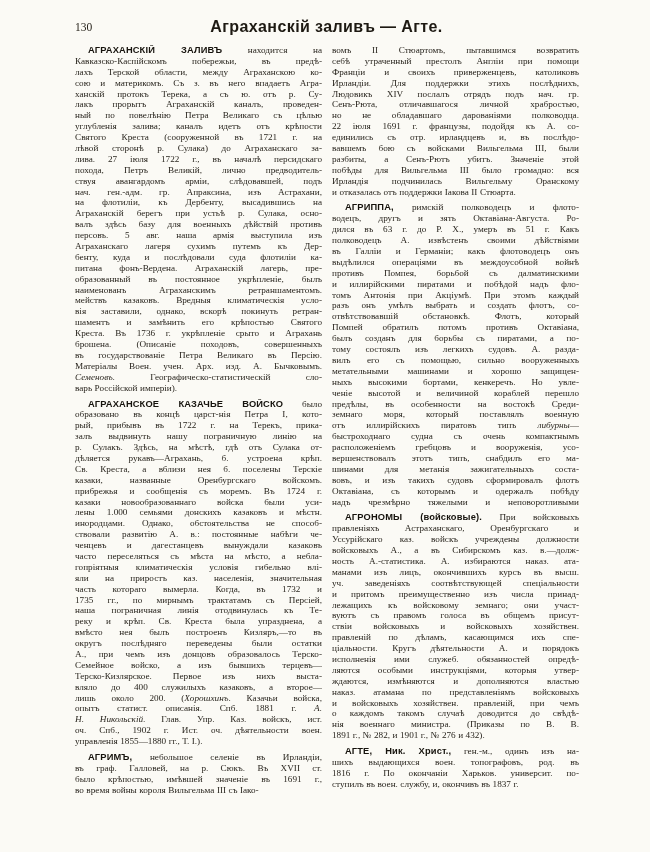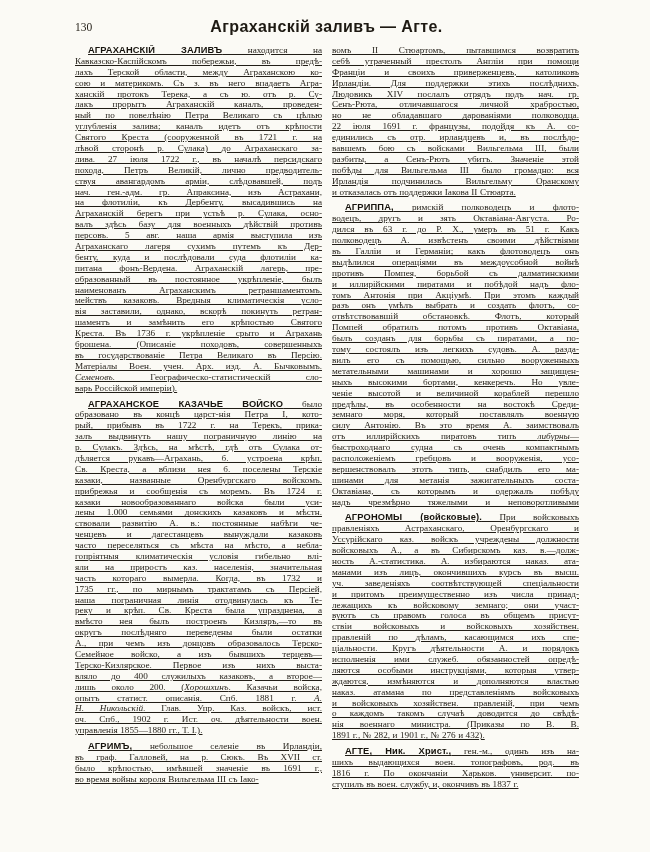--- a/index.html
+++ b/index.html
@@ -37,21 +37,20 @@
   .columns {
     position: absolute;
     top: 45px; left: 75px;
     width: 504px;
     display: flex;
     gap: 10px;
   }
   .col {
     width: 247px;
     flex: 0 0 247px;
-    text-decoration: underline;
   }
   .para + .para { margin-top: 5px; }
   .line {
     font-size: 9.2px;
     line-height: 10.9px;
     height: 10.9px;
     text-align: justify;
     text-align-last: justify;
     word-spacing: 0.2px;
     white-space: nowrap; 
@@ -117,20 +116,21 @@
           <div class="line">образовано въ концѣ царст-нія Петра I, кото-</div>
           <div class="line">рый, прибывъ въ 1722 г. на Терекъ, прика-</div>
           <div class="line">залъ выдвинуть нашу пограничную линію на</div>
           <div class="line">р. Сулакъ. Здѣсь, на мѣстѣ, гдѣ отъ Сулака от-</div>
           <div class="line">дѣляется рукавъ—Аграхань, б. устроена крѣп.</div>
           <div class="line">Св. Креста, а вблизи нея б. поселены Терскіе</div>
           <div class="line">казаки, названные Оренбургскаго войскомъ.</div>
           <div class="line">прибрежья и сообщенія съ моремъ. Въ 1724 г.</div>
           <div class="line">казаки новообразованнаго войска были уси-</div>
           <div class="line">лены 1.000 семьями донскихъ казаковъ и мѣстн.</div>
+          <div class="line">инородцами. Однако, обстоятельства не способ-</div>
           <div class="line">ствовали развитію А. в.: постоянные набѣги че-</div>
           <div class="line">ченцевъ и дагестанцевъ вынуждали казаковъ</div>
           <div class="line">часто переселяться съ мѣста на мѣсто, а небла-</div>
           <div class="line">гопріятныя климатическія условія гибельно влі-</div>
           <div class="line">яли на приростъ каз. населенія, значительная</div>
           <div class="line">часть котораго вымерла. Когда, въ 1732 и</div>
           <div class="line">1735 гг., по мирнымъ трактатамъ съ Персіей,</div>
           <div class="line">наша пограничная линія отодвинулась къ Те-</div>
           <div class="line">реку и крѣп. Св. Креста была упразднена, а</div>
           <div class="line">вмѣсто нея былъ построенъ Кизляръ,—то въ</div>
@@ -183,26 +183,26 @@
           <div class="line">отвѣтствовавшій обстановкѣ. Флотъ, который</div>
           <div class="line">Помпей обратилъ потомъ противъ Октавіана,</div>
           <div class="line">былъ созданъ для борьбы съ пиратами, а по-</div>
           <div class="line">тому состоялъ изъ легкихъ судовъ. А. разда-</div>
           <div class="line">вилъ его съ помощью, сильно вооруженныхъ</div>
           <div class="line">метательными машинами и хорошо защищен-</div>
           <div class="line">ныхъ высокими бортами, кенкеречъ. Но увле-</div>
           <div class="line">ченіе высотой и величиной кораблей перешло</div>
           <div class="line">предѣлы, въ особенности на востокѣ Среди-</div>
           <div class="line">земнаго моря, который поставлялъ военную</div>
-          <div class="line">силу Антонію. Въ это время А. заимствовалъ</div>
           <div class="line">отъ иллирійскихъ пиратовъ типъ <i>либурны</i>—</div>
           <div class="line">быстроходнаго судна съ очень компактнымъ</div>
           <div class="line">расположеніемъ гребцовъ и вооруженія, усо-</div>
           <div class="line">вершенствовалъ этотъ типъ, снабдилъ его ма-</div>
           <div class="line">шинами для метанія зажигательныхъ соста-</div>
+          <div class="line">вовъ, и изъ такихъ судовъ сформировалъ флотъ</div>
           <div class="line">Октавіана, съ которымъ и одержалъ побѣду</div>
           <div class="line">надъ чрезмѣрно тяжелыми и неповоротливыми</div>
         </div>
         <div class="para indent">
           <div class="line"><b class="hw">АГРОНОМЫ (войсковые).</b> При войсковыхъ</div>
           <div class="line">правленіяхъ Астраханскаго, Оренбургскаго и</div>
           <div class="line">Уссурійскаго каз. войскъ учреждены должности</div>
           <div class="line">войсковыхъ А., а въ Сибирскомъ каз. в.—долж-</div>
           <div class="line">ность А.-статистика. А. избираются наказ. ата-</div>
           <div class="line">манами изъ лицъ, окончившихъ курсъ въ высш.</div>

